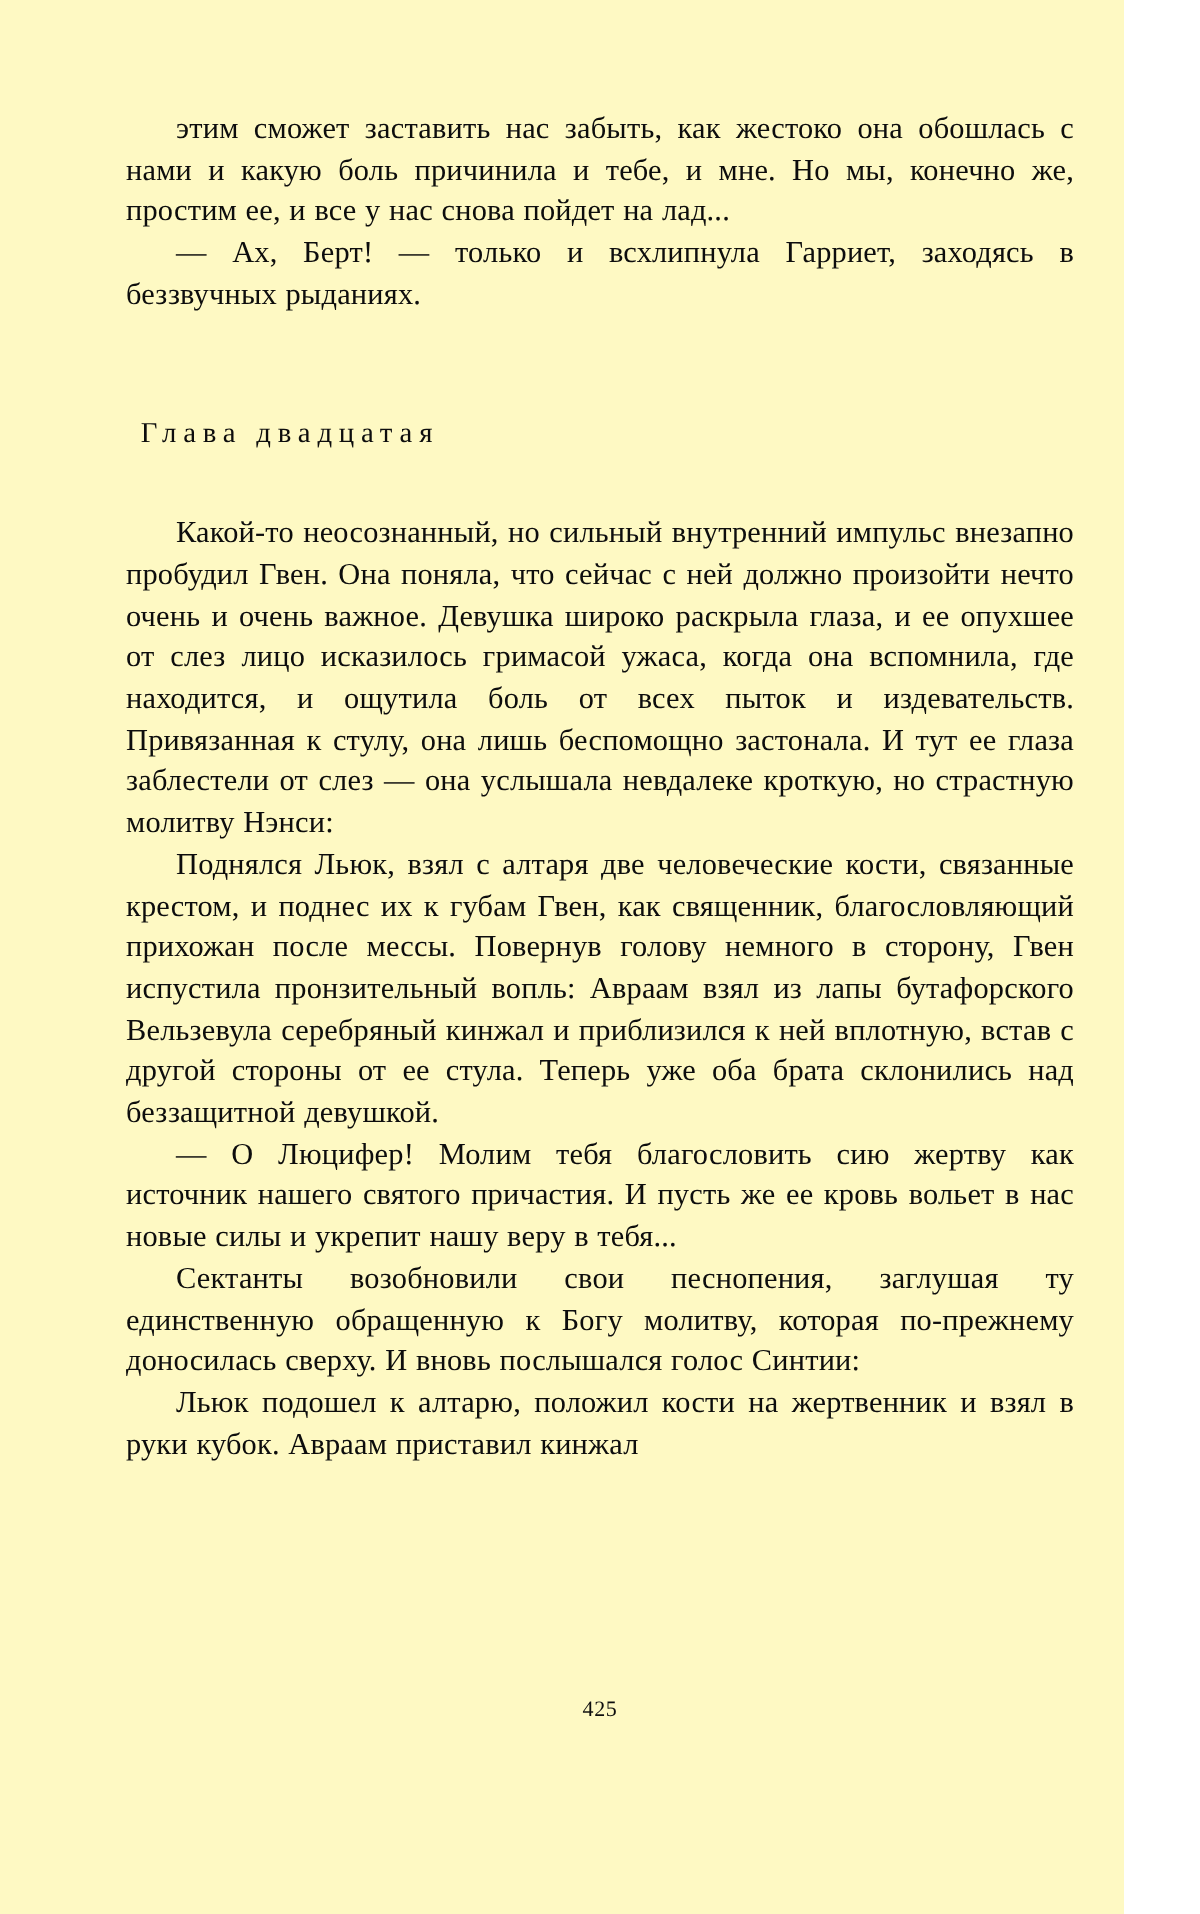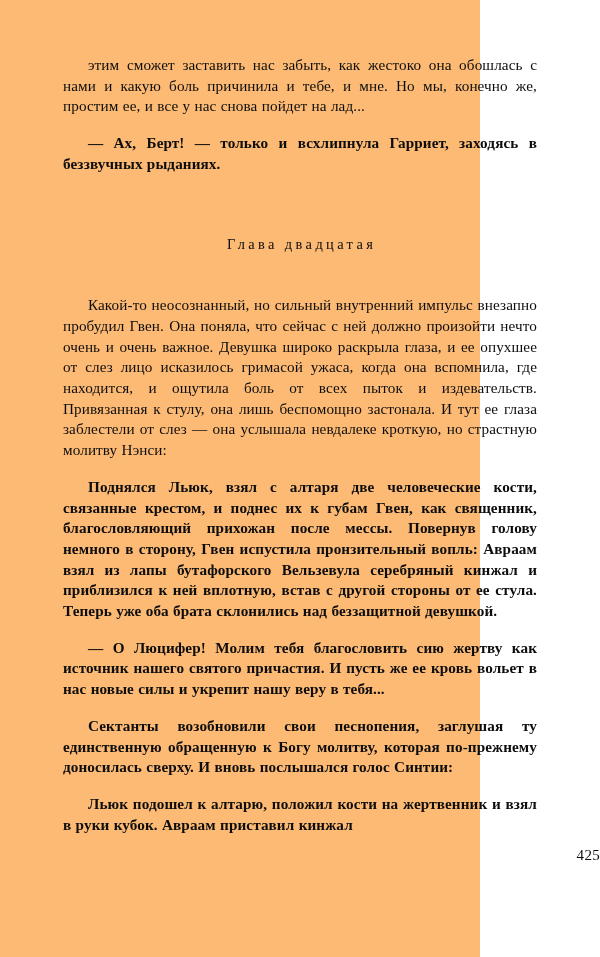--- a/index.html
+++ b/index.html
@@ -14,23 +14,23 @@
     font-family: "Liberation Serif", "DejaVu Serif", serif;
     color: #000000;
     overflow: hidden;
     position: relative;
   }
 
   .page {
     position: absolute;
     left: 0;
     top: 0;
-    width: 480px;
+    width: 562px;
     height: 957px;
-    background: #fdba74;
+    background: #fef9c3;
   }
 
   .text-column {
     position: absolute;
     left: 63px;
     top: 55px;
     width: 474px;
   }
 
   .para {
@@ -44,50 +44,48 @@
     color: #0d0d0d;
     -webkit-font-smoothing: none;
   }
 
   .para.indent {
     text-indent: 25px;
   }
 
   
   .para + .para {
-    margin-top: 16px;
-    font-weight: bold;
+    margin-top: 0;
   }
 
   .chapter-heading {
-    margin: 15px;
+    margin: 4px;
     padding: 0;
     font-size: 14.4px;
     line-height: 20.7px;
     font-weight: normal;
-    text-align: center;
     letter-spacing: 3.4px;
     text-indent: 3.4px;
     color: #0d0d0d;
   }
 
   .gap-before-heading {
     height: 44px;
   }
   .gap-after-heading {
     height: 26px;
   }
 
   .page-number {
     position: absolute;
     left: 0;
     top: 845px;
     width: 600px;
-    text-align: right;
-    font-size: 15px;
+    text-align: center;
+    font-size: 11px;
     line-height: 20px;
     letter-spacing: 0.3px;
     color: #0d0d0d;
   }
 
   
   .para, .chapter-heading, .page-number {
     text-rendering: optimizeLegibility;
   }
 </style>

